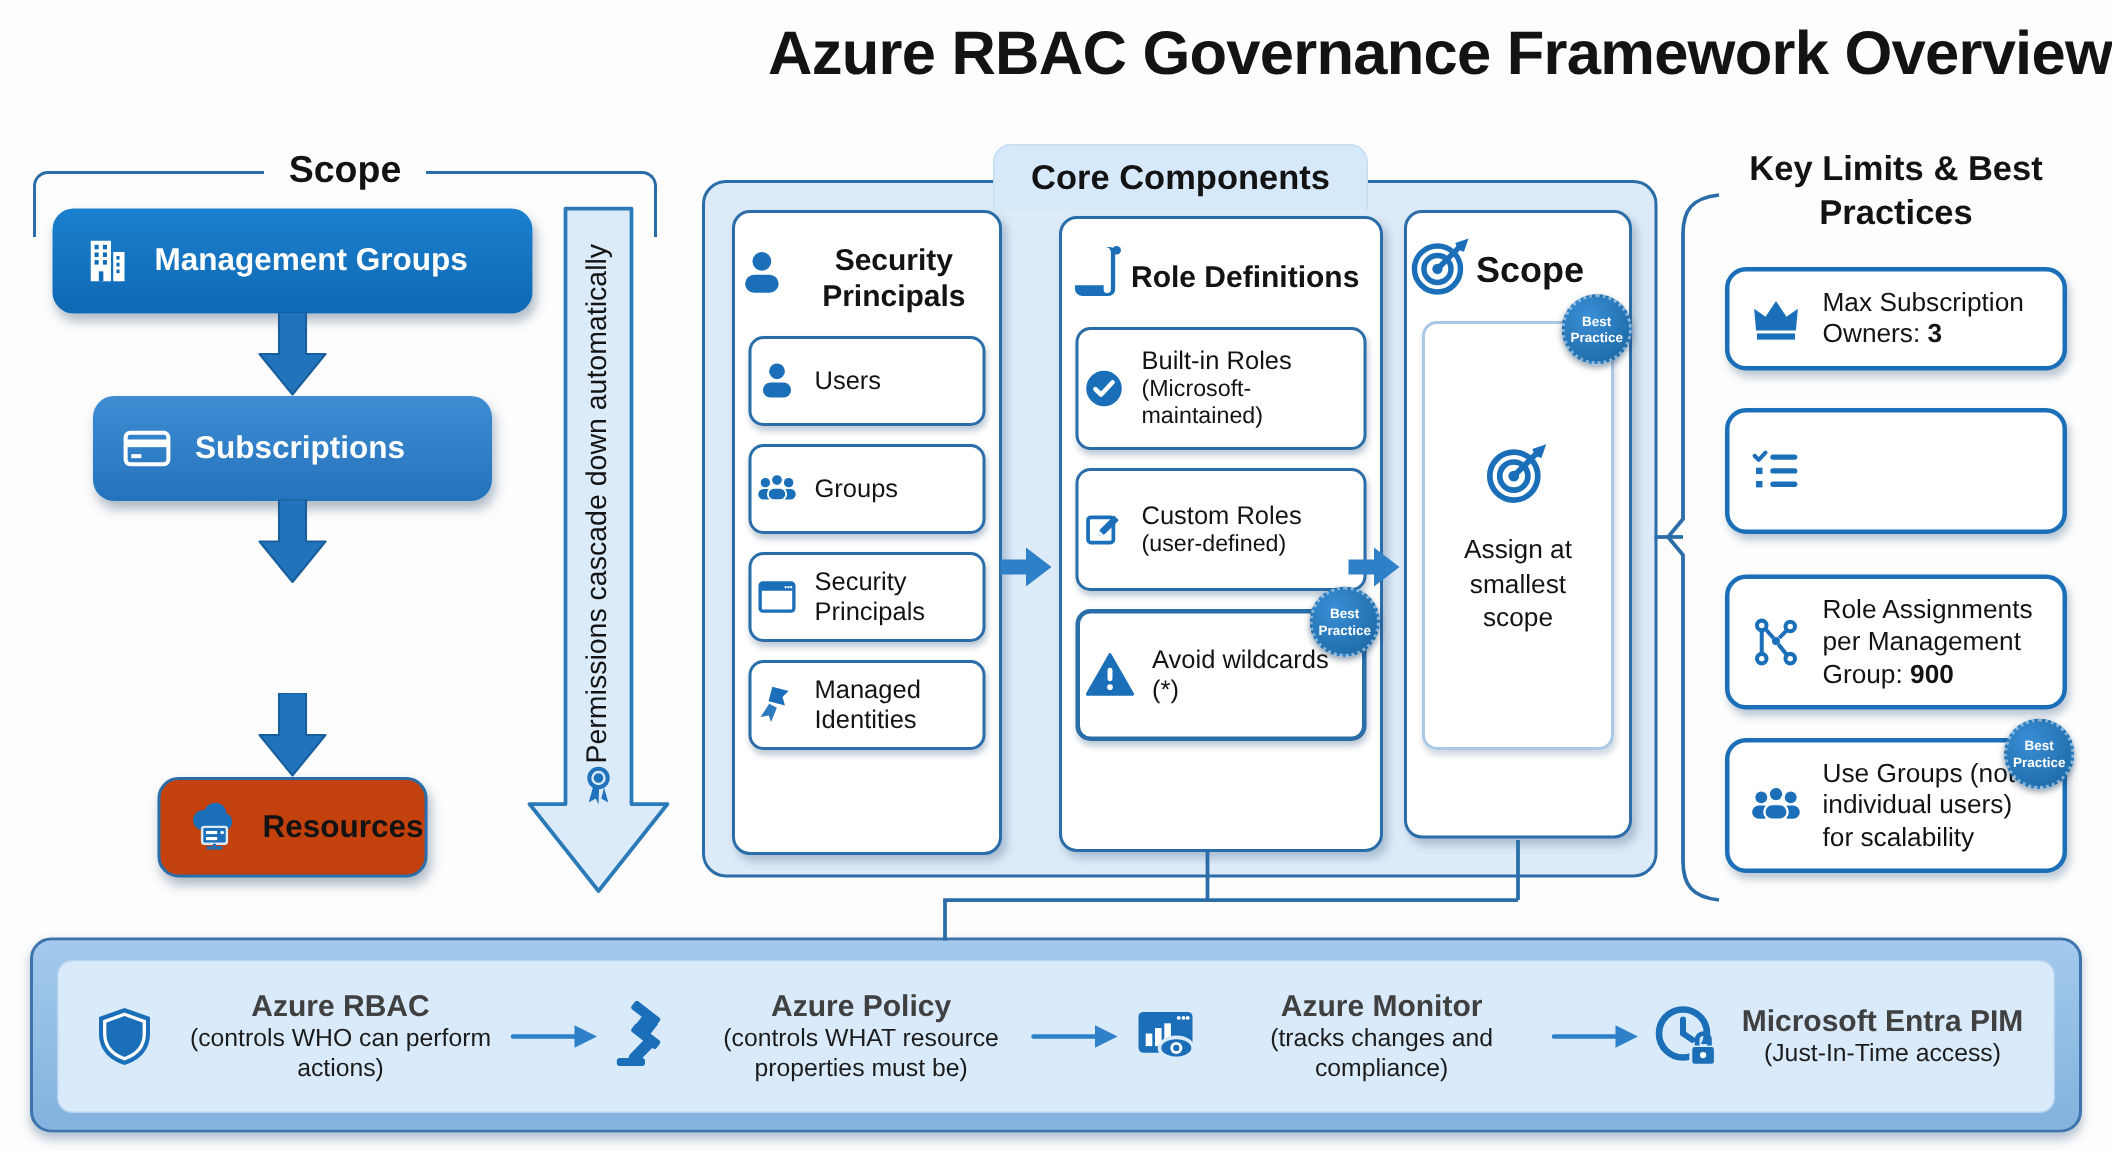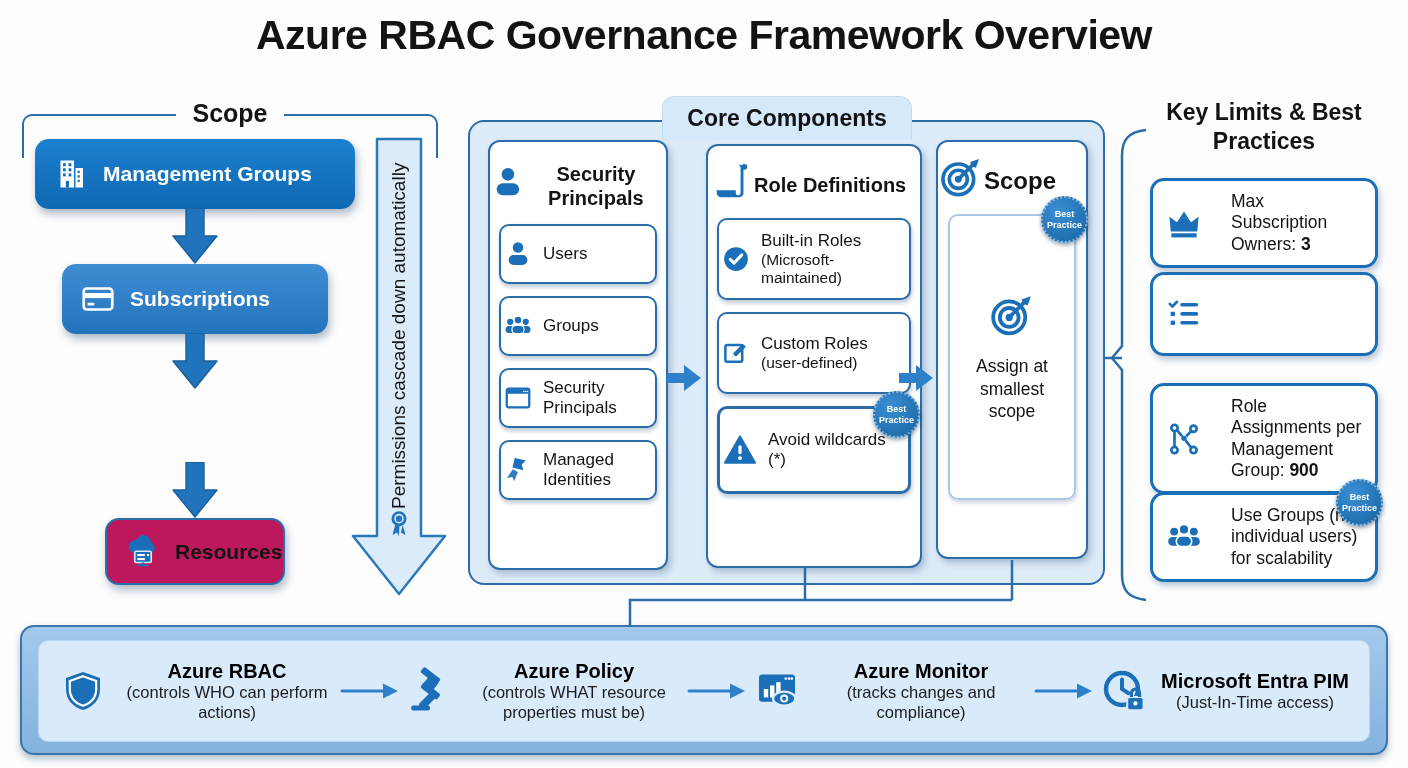--- a/index.html
+++ b/index.html
@@ -1,30 +1,30 @@
 <!DOCTYPE html>
 <html><head>
 <meta charset="utf-8">
 <style>
 *{margin:0;padding:0;box-sizing:border-box}
 html,body{background:#ffffff}
 body{font-family:"Liberation Sans",sans-serif}
 .stage{position:relative;width:1408px;height:768px;background:#fdfdfd;overflow:hidden;margin:0 auto}
-.title{position:absolute;top:12px;left:0;width:100%;text-align:center;font-size:41px;font-weight:800;color:#131313;letter-spacing:-.5px}
+.title{position:absolute;top:12px;left:0;width:100%;text-align:right;font-size:41px;font-weight:800;color:#131313;letter-spacing:-.5px}
 
 
 .scope-bracket{position:absolute;left:22px;top:114px;width:416px;height:44px;border:2.5px solid #2a6da8;border-bottom:none;border-radius:10px 10px 0 0}
 .scope-label{position:absolute;left:22px;top:99px;width:416px;text-align:center;font-size:25px;font-weight:800;color:#131313;z-index:2}
 .scope-label span{background:#fdfdfd;padding:0 16px}
 .hbox{position:absolute;display:flex;align-items:center;gap:14px;padding:16px 18px;border-radius:14px;color:#fff;font-weight:700;box-shadow:2px 5px 8px rgba(25,60,95,.35)}
 .hbox .txt{font-size:21px;line-height:1.12}
 .hbox-mg{left:35px;top:139px;width:320px;height:70px;background:linear-gradient(180deg,#1b80cf,#0f68b2)}
 .hbox-sub{left:62px;top:264px;width:266px;height:70px;background:linear-gradient(180deg,#3f8cd3,#2373bc)}
 .hbox-rg{left:85px;top:390px;width:220px;height:73px;background:linear-gradient(180deg,#73abdc,#4d8dc7)}
-.hbox-res{left:105px;top:518px;width:180px;height:67px;background:#be185d;border:2px solid #2a6da8;color:#131313}
+.hbox-res{left:105px;top:518px;width:180px;height:67px;background:#c2410c;border:2px solid #2a6da8;color:#131313}
 .icon{display:block}
 .icon-white{color:#fff}
 .icon-blue{color:#1b6fb8}
 .hbox .icon{width:36px;height:36px;flex:0 0 auto}
 .down-arrow{position:absolute;width:46px;height:56px;left:172px}
 .da1{top:208px}.da2{top:333px}.da3{top:462px}
 
 
 .cascade-arrow{position:absolute;left:348px;top:136px;width:102px;height:462px}
 .cascade-text{position:absolute;left:371px;top:150px;width:56px;height:372px;display:flex;align-items:center;justify-content:center;writing-mode:vertical-rl;transform:rotate(180deg);font-size:19px;color:#141414;white-space:nowrap}
@@ -53,35 +53,35 @@
 .scope-inner .lbl{font-size:17.5px;color:#131313;text-align:center;line-height:1.3;max-width:110px}
 
 
 .badge{position:absolute;width:47px;height:47px;border-radius:50%;background:radial-gradient(circle at 35% 30%,#3a8fd6,#17639f);border:2px dotted rgba(255,255,255,.45);color:#fff;font-size:9px;font-weight:700;display:flex;align-items:center;justify-content:center;text-align:center;line-height:1.2;box-shadow:0 2px 4px rgba(15,45,75,.45);z-index:6;padding:5px}
 .badge-warn{top:-18px;right:-12px}
 .badge-scope{top:-20px;right:-14px}
 .badge-groups{top:-16px;right:-8px}
 
 
 .kl-title{position:absolute;left:1128px;top:98px;width:272px;text-align:center;font-size:23px;font-weight:800;color:#131313;line-height:1.25}
-.kl-box{position:absolute;left:1150px;width:228px;background:#fff;border:3px solid #1b6fb8;border-radius:14px;box-shadow:2px 4px 6px rgba(35,75,115,.3);display:flex;align-items:center;gap:28px;padding:10px 12px;font-size:17.5px;color:#131313;line-height:1.22}
+.kl-box{position:absolute;left:1150px;width:228px;background:#fff;border:3px solid #1b6fb8;border-radius:14px;box-shadow:2px 4px 6px rgba(35,75,115,.3);display:flex;align-items:center;gap:12px;padding:10px 12px;font-size:17.5px;color:#131313;line-height:1.22}
 .kl-box .icon{flex:0 0 auto;width:38px;height:38px}
 .kl1{top:178px;min-height:67px}
 .kl2{top:272px;min-height:84px}
 .kl3{top:383px;min-height:86px}
 .kl4{top:492px;min-height:88px}
 .kl-box b{font-weight:800}
 
 
 .bottom-outer{position:absolute;left:20px;top:625px;width:1368px;height:130px;background:linear-gradient(180deg,#a3c9ec,#83b2de);border:2px solid #3c74ab;border-radius:14px;box-shadow:0 4px 7px rgba(35,75,115,.35)}
 .bottom-inner{position:absolute;left:16px;top:13px;width:1332px;height:102px;background:#d9eafb;border:1px solid #bad5ef;border-radius:10px;display:flex;align-items:center;justify-content:space-evenly;padding:0 14px}
 .flow-item{display:flex;align-items:center;gap:13px}
 .flow-item .icon{width:48px;height:48px;flex:0 0 auto}
 .flow-text{text-align:center;max-width:214px}
-.flow-title{font-size:20px;font-weight:800;color:#000000}
+.flow-title{font-size:20px;font-weight:800;color:#404040}
 .flow-sub{font-size:16.5px;color:#1c1c1c;line-height:1.2}
 .thin-arrow{width:60px;height:22px;color:#2e80c9;flex:0 0 auto}
 
 .overlay{position:absolute;left:0;top:0;width:1408px;height:768px;pointer-events:none}
 .defs{position:absolute;width:0;height:0;overflow:hidden}
 </style>
 </head>
 <body>
 
 <svg class="defs" aria-hidden="true">

